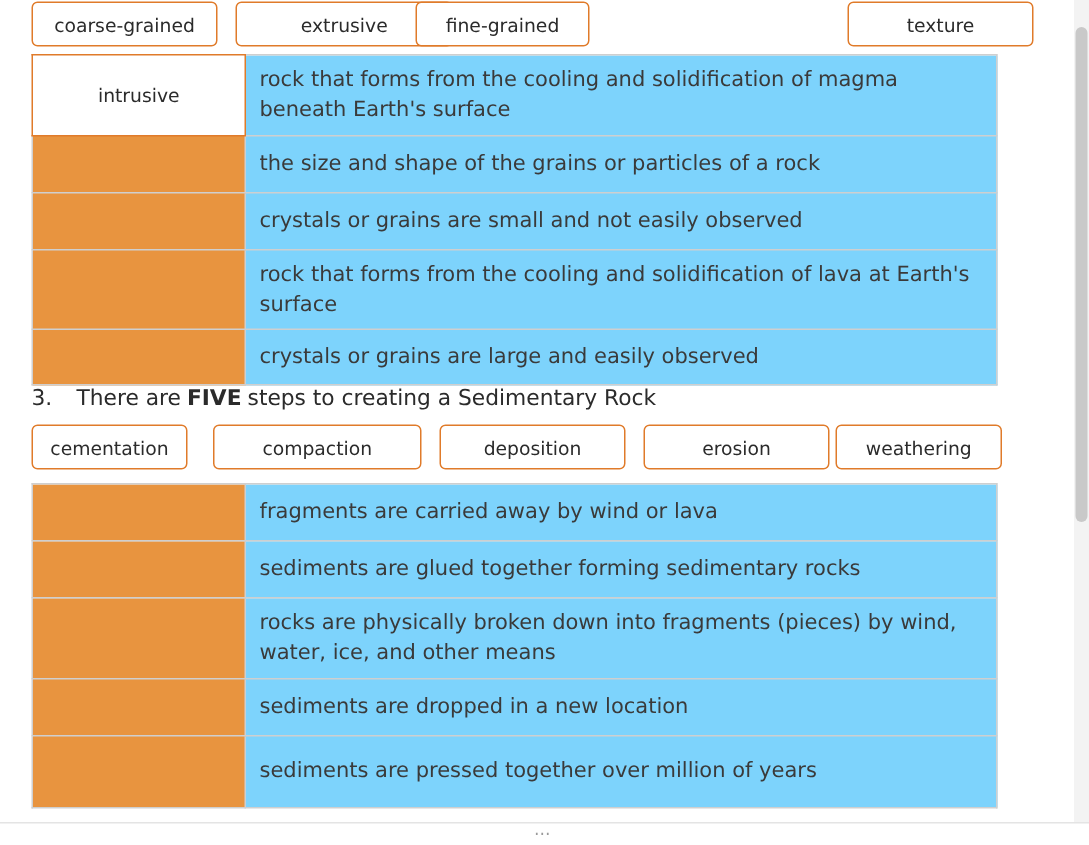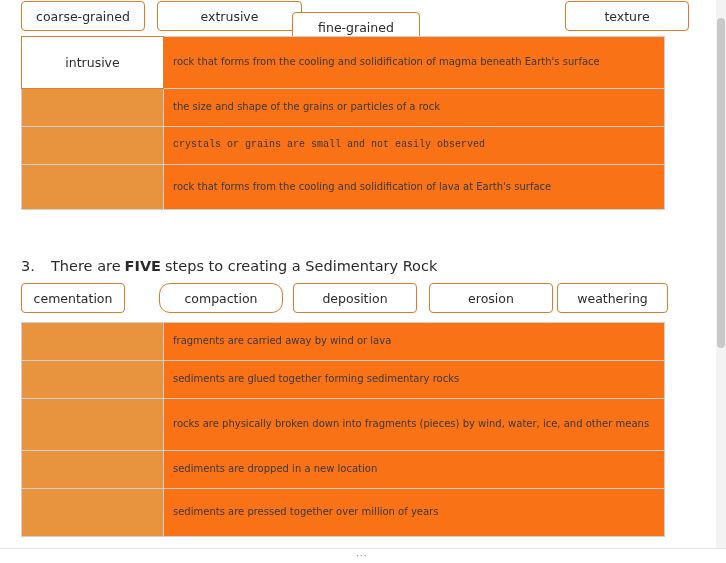--- a/index.html
+++ b/index.html
@@ -58,23 +58,23 @@
   }
   .dropcell.filled {
     background: #ffffff;
     text-align: center;
     font-size: 12.5px;
     color: #2b2b2b;
     border: 1px solid #e07b2a;
     margin-top: 24px;
   }
   .defcell {
-    background: #f97316;
+    background: #7dd3fc;
     padding: 6px 8px 6px 9px;
-    font-size: 10px;
+    font-size: 14px;
     color: #3a3a3a;
     line-height: 1.45;
   }
 
   
   .qline {
     font-size: 14.5px;
     color: #2b2b2b;
     display: flex;
     align-items: baseline;
@@ -125,59 +125,63 @@
   }
 </style>
 </head>
 <body>
 
 <div class="page">
 
   <div class="chipbar" style="position:absolute; left:0; top:1px; width:700px;">
     <div class="chip" style="left:21px; width:124px;">coarse-grained</div>
     <div class="chip" style="left:157px; width:145px;">extrusive</div>
-    <div class="chip" style="left:292px; width:128px;margin-top:11px;">fine-grained</div>
+    <div class="chip" style="left:277px; width:116px;">fine-grained</div>
     <div class="chip" style="left:565px; width:124px;">texture</div>
   </div>
 
   <table class="matchtable" style="position:absolute; left:21px; top:36px; width:643px;">
     <colgroup>
         <col style="width:142px">
         <col style="width:501px">
       </colgroup>
     <tbody>
       <tr style="height:52px;">
         <td class="dropcell filled">intrusive</td>
         <td class="defcell">rock that forms from the cooling and solidification of magma beneath Earth's surface</td>
       </tr>
       <tr style="height:38px;">
         <td class="dropcell"></td>
         <td class="defcell"> the size and shape of the grains or particles of a rock</td>
       </tr>
-      <tr style="height:38px;font-family:Liberation Mono, monospace;">
+      <tr style="height:38px;">
         <td class="dropcell"></td>
         <td class="defcell">crystals or grains are small and not easily observed</td>
       </tr>
       <tr style="height:45px;">
         <td class="dropcell"></td>
         <td class="defcell">rock that forms from the cooling and solidification of lava at Earth's surface</td>
+      </tr>
+      <tr style="height:37px;">
+        <td class="dropcell"></td>
+        <td class="defcell">crystals or grains are large and easily observed</td>
       </tr>
     </tbody>
   </table>
 
   <div class="qline" style="position:absolute; left:21px; top:258px; width:660px;">
     <span class="qnum">3.</span>
     <span>There are</span>
     <span class="qbold">FIVE</span>
     <span>steps to creating a Sedimentary Rock</span>
   </div>
 
   <div class="chipbar" style="position:absolute; left:0; top:283px; width:700px;">
     <div class="chip" style="left:21px; width:104px;">cementation</div>
-    <div class="chip" style="left:159px; width:124px;border-radius:11px;">compaction</div>
+    <div class="chip" style="left:142px; width:139px;">compaction</div>
     <div class="chip" style="left:293px; width:124px;">deposition</div>
     <div class="chip" style="left:429px; width:124px;">erosion</div>
     <div class="chip" style="left:557px; width:111px;">weathering</div>
   </div>
 
   <table class="matchtable" style="position:absolute; left:21px; top:322px; width:643px;">
     <colgroup>
         <col style="width:142px">
         <col style="width:501px">
       </colgroup>

